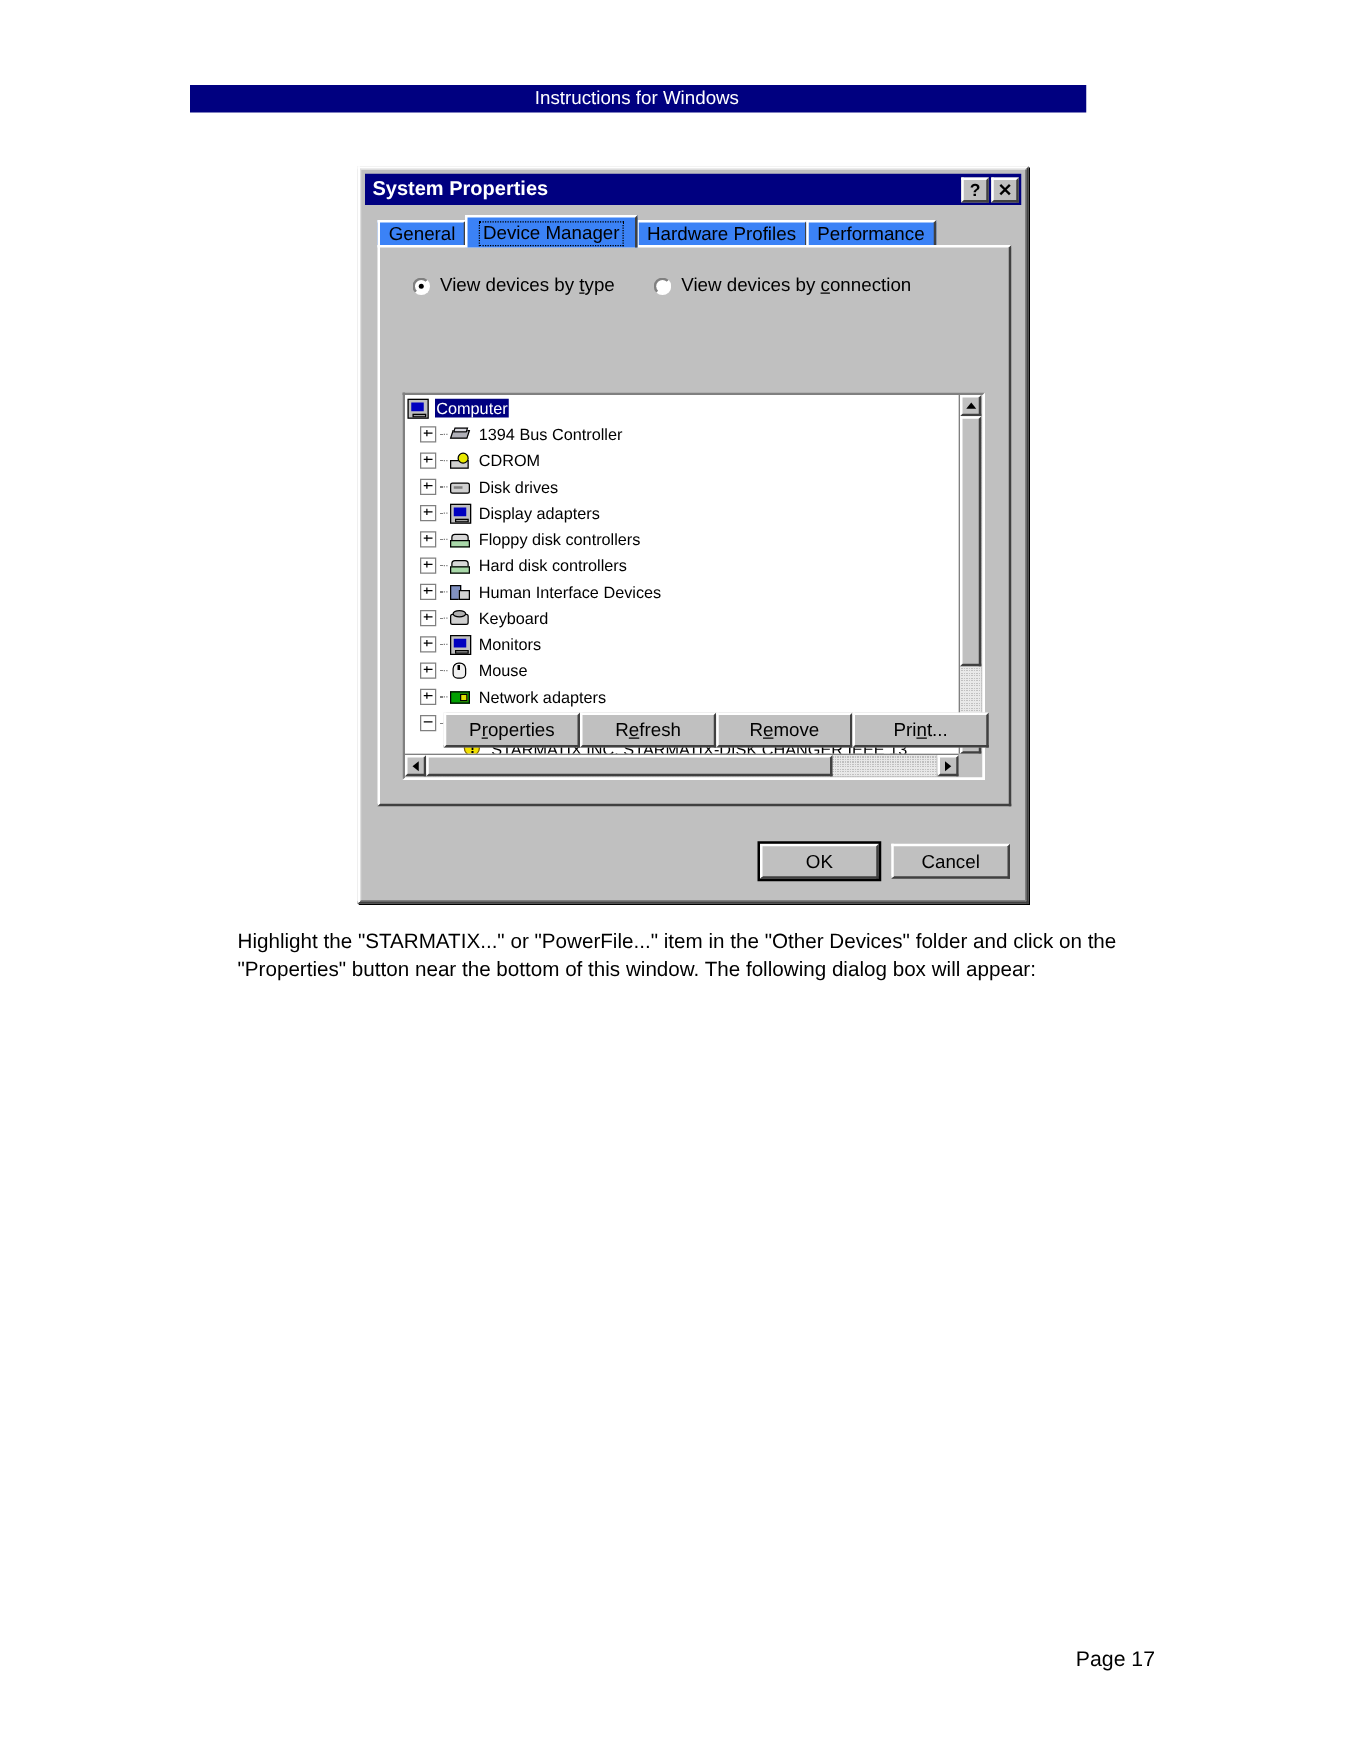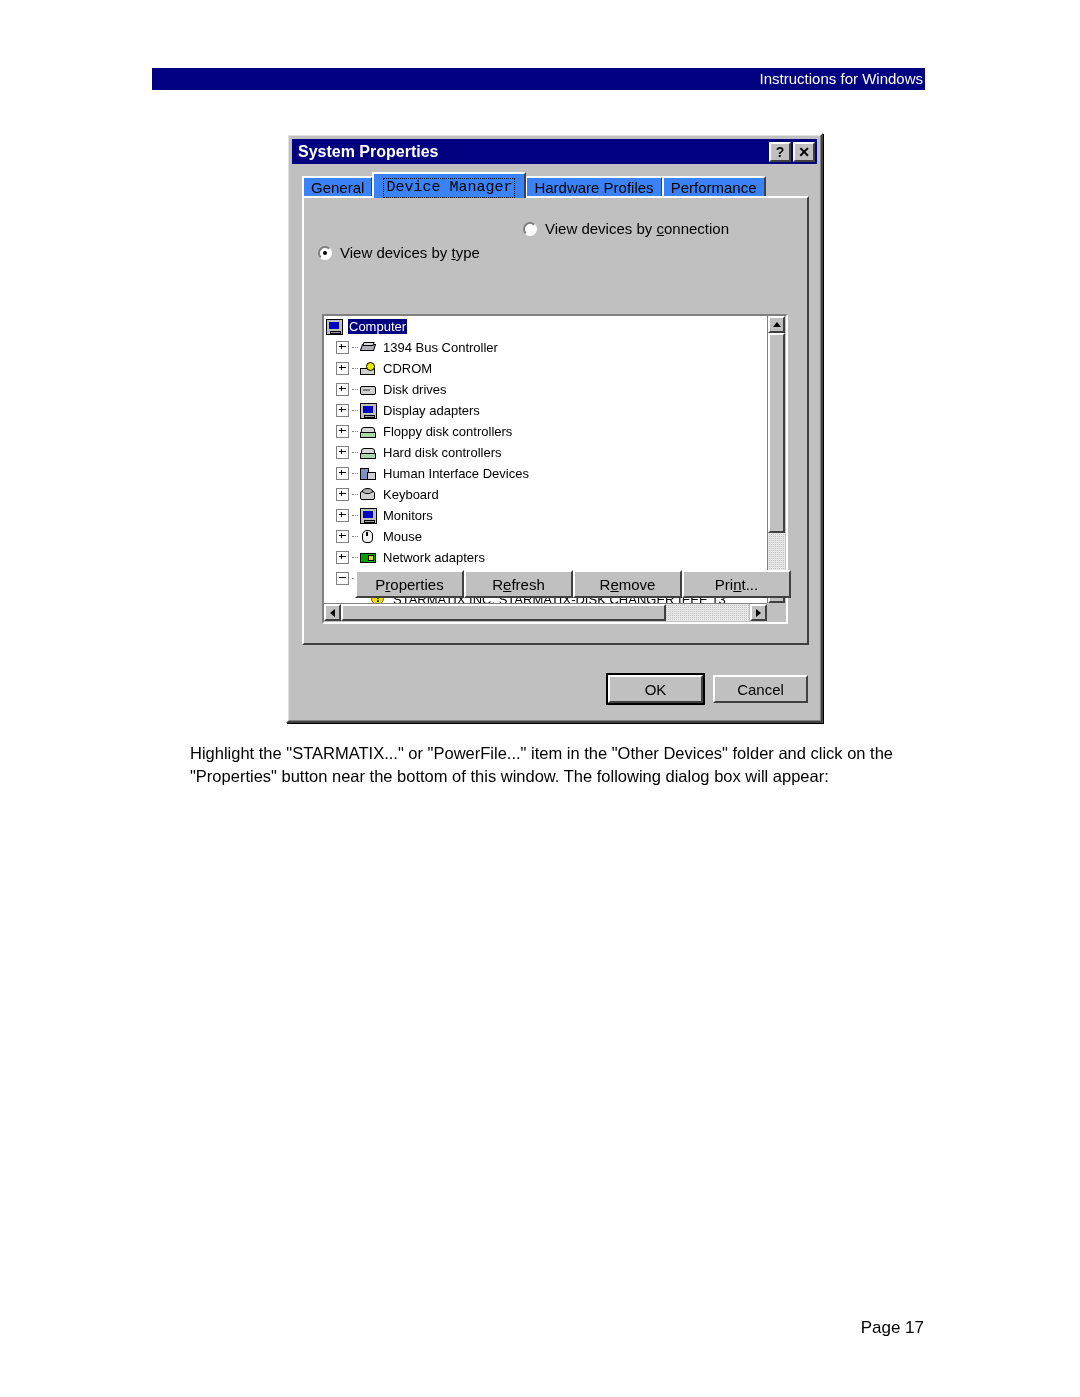--- a/index.html
+++ b/index.html
@@ -13,27 +13,27 @@
     position: relative;
     font-family: "Liberation Sans", sans-serif;
     -webkit-font-smoothing: none;
   }
 
   
   #page-header-bar {
     position: absolute;
     left: 152px;
     top: 68px;
-    width: 773px;
+    width: 717px;
     height: 22px;
     background: #000080;
     color: #ffffff;
     font-size: 15px;
     line-height: 22px;
-    text-align: right;
+    text-align: center;
     padding-right: 2px;
     box-sizing: border-box;
     white-space: nowrap;
     overflow: hidden;
   }
 
   
   #dialog {
     position: absolute;
     left: 286px;
@@ -128,21 +128,20 @@
     height: 26px;
     margin-top: -4px;
     z-index: 5;
     padding: 3px 9px 0 9px;
   }
   .tab.selected .tab-focus {
     border: 1px dotted #000000;
     padding: 0 2px;
     display: inline-block;
     line-height: 18px;
-    font-family: Liberation Mono, monospace;
   }
 
   
   .tabpage {
     position: absolute;
     left: 13px;
     top: 60px;
     width: 507px;
     height: 449px;
     background: #c0c0c0;
@@ -442,21 +441,21 @@
       <div class="titlebar-text">System Properties</div>
       <div class="title-btns">
         <div class="title-btn">?</div>
         <div class="title-btn">✕</div>
       </div>
     </div>
 
     <div class="tabpage">
 
       <div class="radio-row">
-        <div class="radio" style="left:0px;margin-top:24px;">
+        <div class="radio" style="left:12px;">
           <span class="radio-dot on"></span>
           <span><span>View devices by </span><span class="u">t</span><span>ype</span></span>
         </div>
         <div class="radio" style="left:205px;">
           <span class="radio-dot"></span>
           <span><span>View devices by </span><span class="u">c</span><span>onnection</span></span>
         </div>
       </div>
 
       <div class="treebox">

